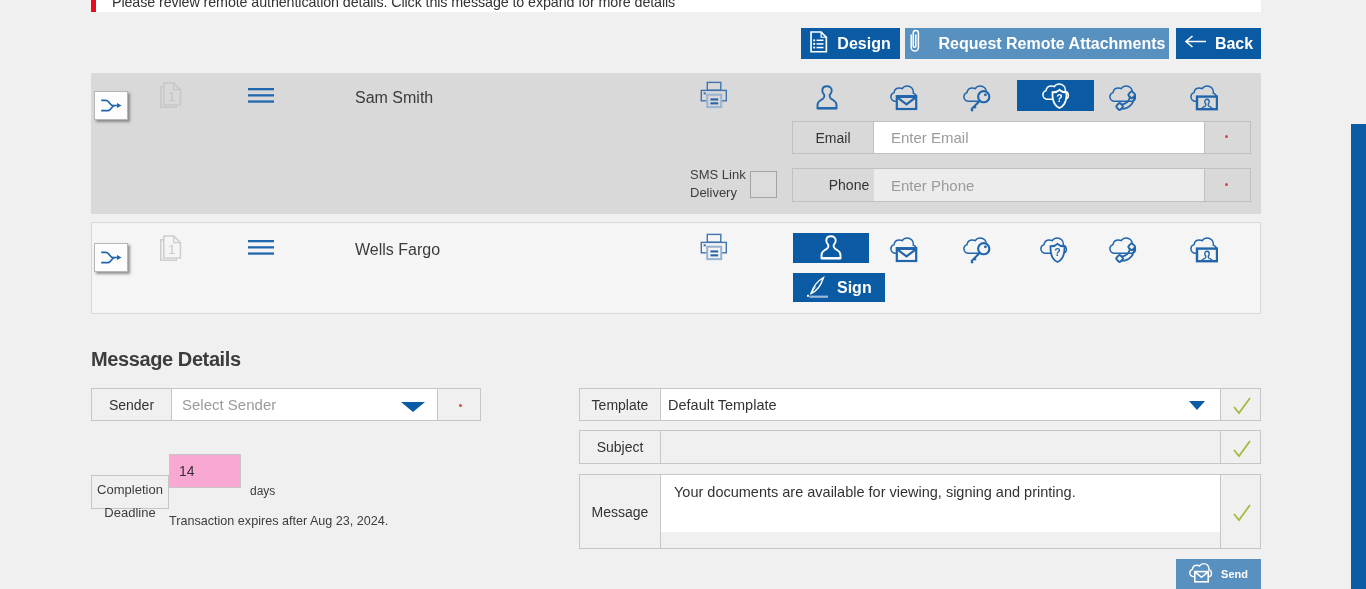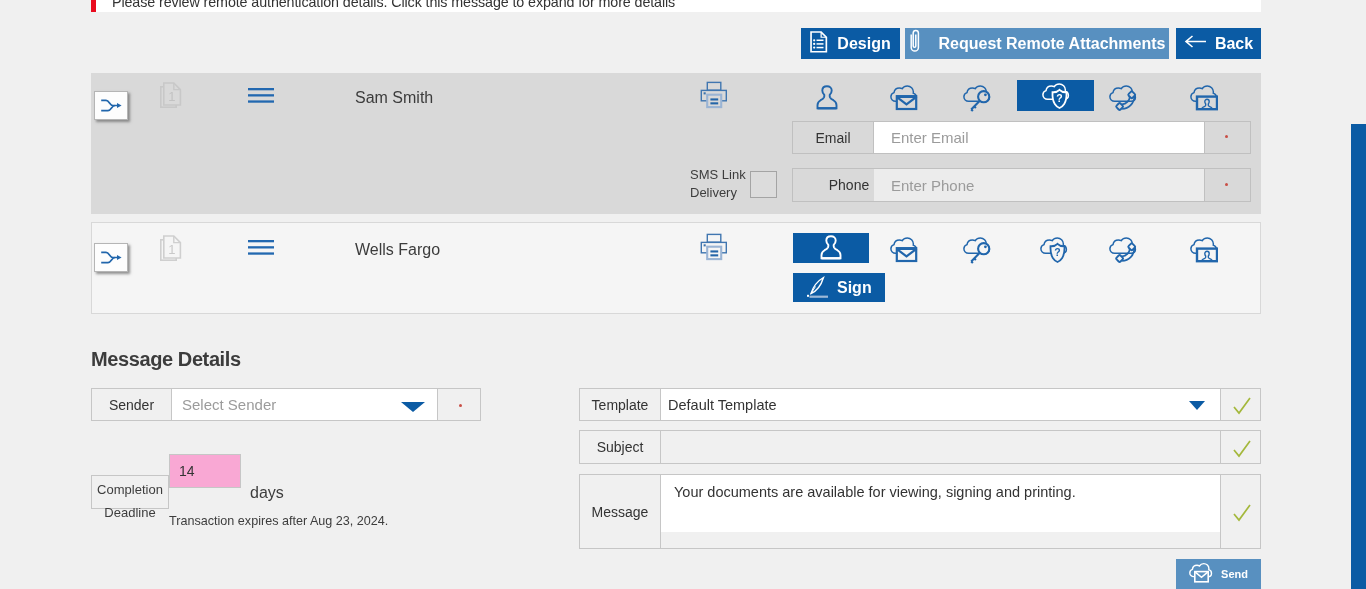--- a/index.html
+++ b/index.html
@@ -241,21 +241,21 @@
     </div>
     <div class="abs" style="left:367px;top:15px;width:3px;height:3px;border-radius:50%;background:#c94f46;"></div>
   </div>
 
   <div class="abs cellbox" style="left:91px;top:475px;width:78px;height:34px;">
     <div style="font-size:13px;color:#3d3d3d;text-align:center;line-height:23px;padding-top:2px;">Completion<br>Deadline</div>
   </div>
   <div class="abs" style="left:169px;top:454px;width:72px;height:34px;background:#f9a8d4;border:1px solid #c6c6c6;box-sizing:border-box;">
     <span class="abs" style="left:9px;top:8px;font-size:14px;color:#333;">14</span>
   </div>
-  <div class="abs" style="left:250px;top:484px;font-size:16px;color:#3d3d3d;">days</div>
+  <div class="abs" style="left:250px;top:484px;font-size:12px;color:#3d3d3d;">days</div>
   <div class="abs" style="left:169px;top:514px;font-size:12.6px;color:#3d3d3d;">Transaction expires after Aug 23, 2024.</div>
 
   <div class="abs cellbox" style="left:579px;top:388px;width:682px;height:33px;">
     <div class="lbl abs" style="left:0;top:0;width:80px;height:31px;border-right:1px solid #c6c6c6;">Template</div>
     <div class="abs" style="left:81px;top:0;width:559px;height:31px;background:#fff;border-right:1px solid #c6c6c6;">
       <span class="val abs" style="left:7px;top:8px;">Default Template</span>
       <span class="abs" style="left:528px;top:12px;width:0;height:0;border-left:8px solid transparent;border-right:8px solid transparent;border-top:9px solid #0b5ba4;"></span>
     </div>
     <div class="abs" id="check1" style="left:650px;top:5px;"><svg width="24" height="24" viewBox="0 0 24 24">
           <path d="M4,13 L9,19 L20,4" fill="none" stroke="#a4b83c" stroke-width="1.7"></path>

